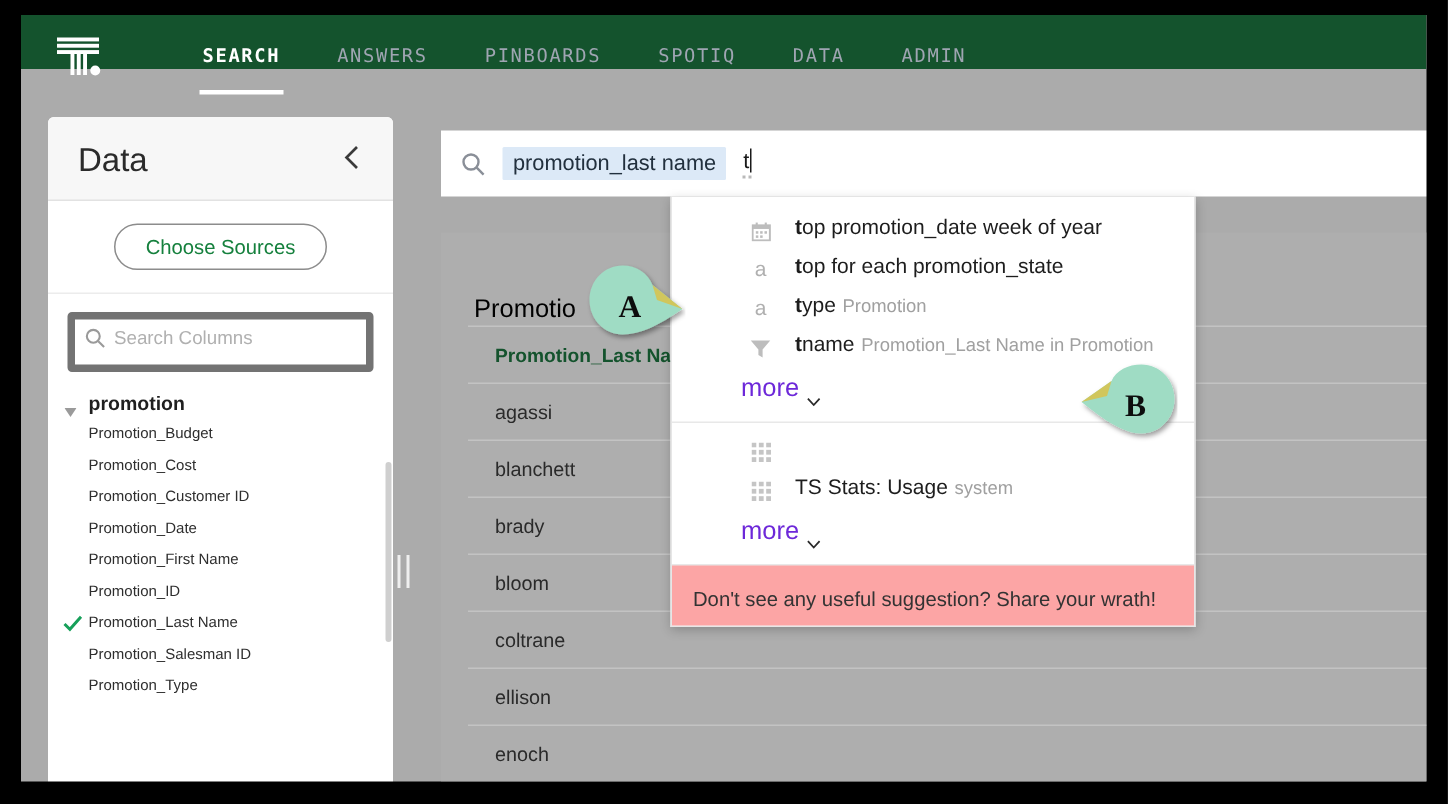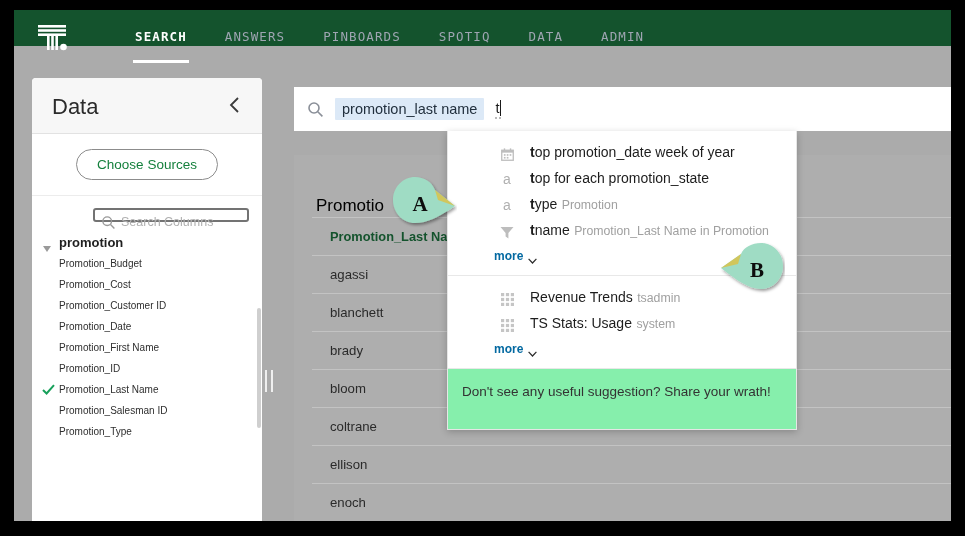--- a/index.html
+++ b/index.html
@@ -119,25 +119,24 @@
     color: #15803d;
     cursor: pointer;
     font-family: "Liberation Sans", sans-serif;
   }
 
   #search-cols-wrap {
     padding: 12px 13px 6px 13px;
   }
   #search-cols {
     position: relative;
-    height: 14px;
-    border: 2px solid #737373;
+    height: 40px;
+    border: 5px solid #737373;
     border-radius: 3px;
     background: #ffffff;
-    margin-left: 48px;
   }
   #search-cols-icon {
     position: absolute;
     left: 6px; top: 5px;
     width: 15px; height: 15px;
   }
   #search-cols-input {
     position: absolute;
     left: 26px; top: 0;
     right: 4px; height: 24px;
@@ -343,34 +342,34 @@
     font-size: 12.3px;
     color: #a0a0a0;
     margin-top: 2px;
     white-space: nowrap;
   }
   .sug-more {
     display: flex;
     align-items: center;
     gap: 5px;
     padding: 6px 12px 8px 46px;
-    font-size: 12px;
-    font-weight: bold;
-    color: #0369a1;
+    font-size: 17px;
+    font-weight: normal;
+    color: #6d28d9;
     cursor: pointer;
   }
   .more-caret { width: 9px; height: 6px; }
 
   #dd-footer {
     border-top: 1px solid #e8e8e8;
-    padding: 13px 16px 28px 14px;
+    padding: 13px 16px 8px 14px;
     font-size: 13.5px;
     color: #333333;
     line-height: 19px;
-    background: #86efac;
+    background: #fca5a5;
   }
 
   
   .callout {
     position: absolute;
     width: 66px; height: 56px;
     z-index: 40;
   }
   .callout .label {
     position: absolute;
@@ -595,24 +594,20 @@
                   <rect x="9.8" y="0" width="3.2" height="3.2"></rect>
                 <rect x="0" y="4.9" width="3.2" height="3.2"></rect>
                   <rect x="4.9" y="4.9" width="3.2" height="3.2"></rect>
                   <rect x="9.8" y="4.9" width="3.2" height="3.2"></rect>
                 <rect x="0" y="9.8" width="3.2" height="3.2"></rect>
                   <rect x="4.9" y="9.8" width="3.2" height="3.2"></rect>
                   <rect x="9.8" y="9.8" width="3.2" height="3.2"></rect>
               </g>
             </svg>
           </span>
-          <span class="sug-txt">
-            <span class="sug-label">Revenue Trends</span>
-            <span class="sug-sub">tsadmin</span>
-          </span>
         </div>
 
         <div class="sug">
           <span class="sug-ico">
             <svg viewBox="0 0 13 13" width="13" height="13">
               <g fill="#c5c5c5">
                 <rect x="0" y="0" width="3.2" height="3.2"></rect>
                   <rect x="4.9" y="0" width="3.2" height="3.2"></rect>
                   <rect x="9.8" y="0" width="3.2" height="3.2"></rect>
                 <rect x="0" y="4.9" width="3.2" height="3.2"></rect>

